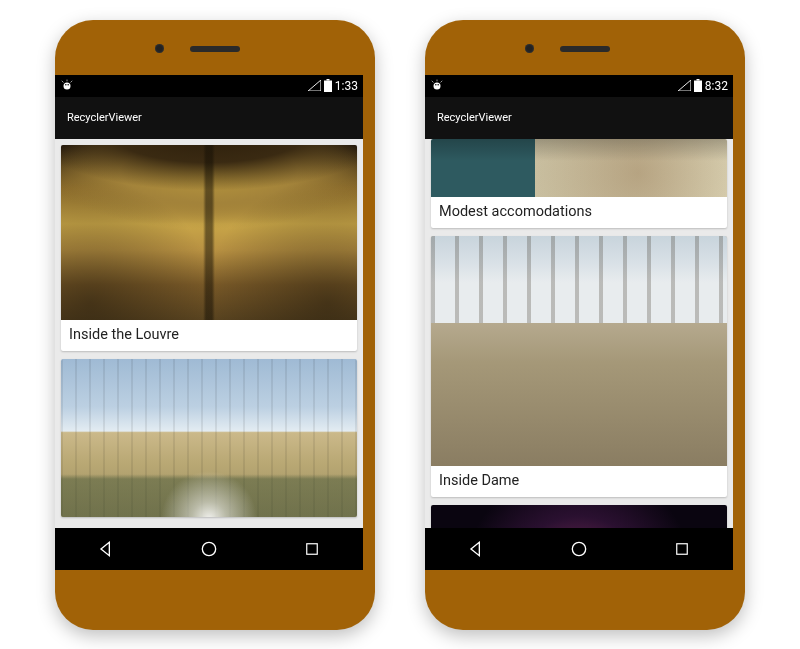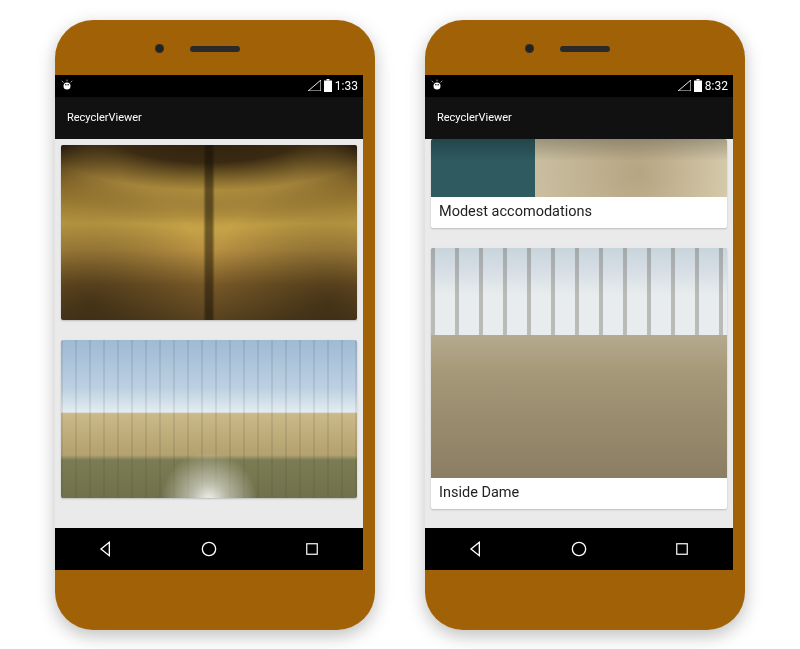--- a/index.html
+++ b/index.html
@@ -75,21 +75,21 @@
     font-size: 11px;
     font-weight: 400;
   }
   .content {
     flex: 1;
     background: #eaeaea;
     overflow: hidden;
     padding: 6px;
     display: flex;
     flex-direction: column;
-    gap: 20px;
+    gap: 8px;
   }
   .offset-b .content { padding-top:0; }
   .card {
     background: #fff;
     border-radius: 2px;
     box-shadow: 0 1px 2px rgba(0,0,0,0.2);
     overflow: hidden;
     flex-shrink: 0;
   }
   .card-img {
@@ -218,20 +218,21 @@
       </div>
     </div>
 
     <div class="appbar">
       <span>RecyclerViewer</span>
     </div>
 
     <div class="content">
       <div class="card">
         <div class="card-img img-louvre"></div>
+        <div class="card-caption">Inside the Louvre</div>
       </div>
       <div class="card">
         <div class="card-img img-versailles"></div>
       </div>
     </div>
 
     <div class="navbar">
       <div class="navbtn">
         <svg width="20" height="20" viewBox="0 0 24 24">
             <path d="M16 4 L6 12 L16 20 Z" fill="none" stroke="#fff"></path>

